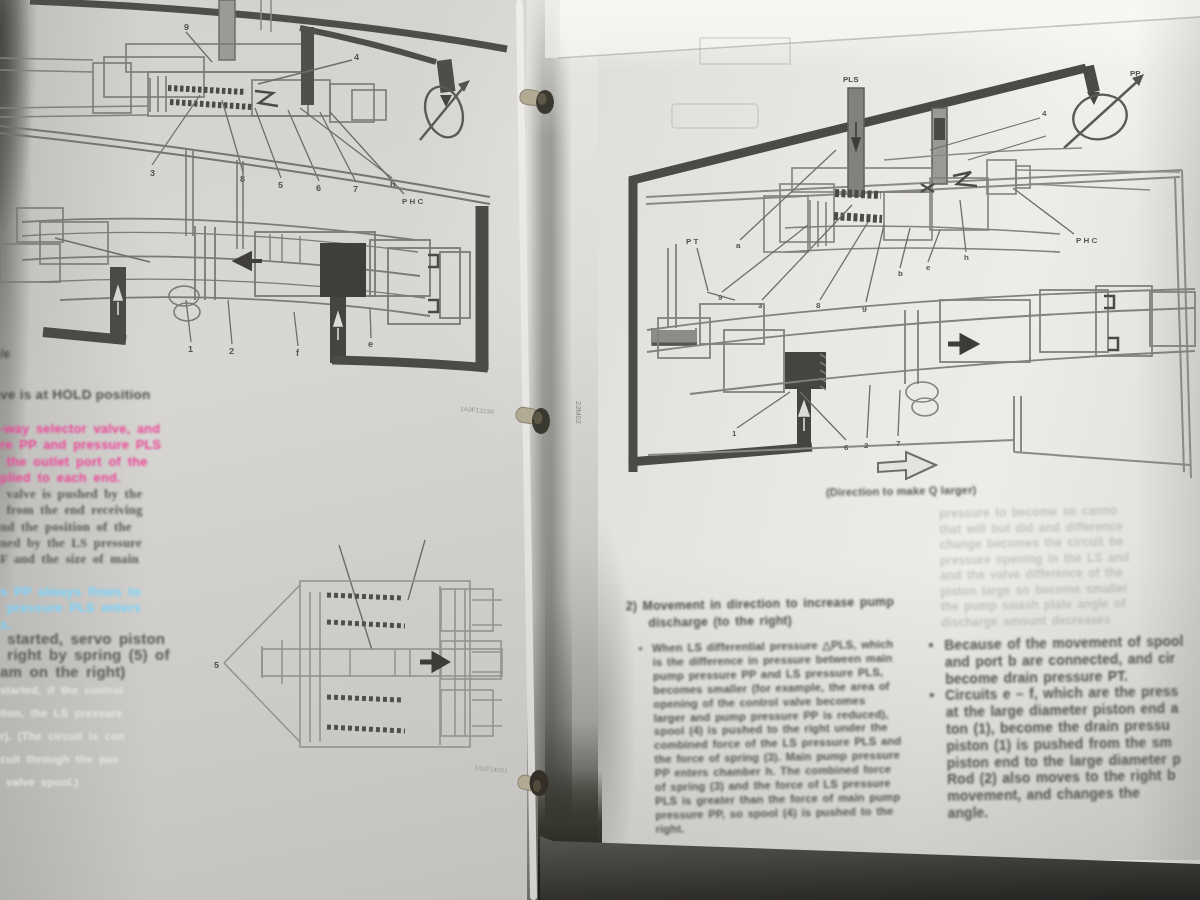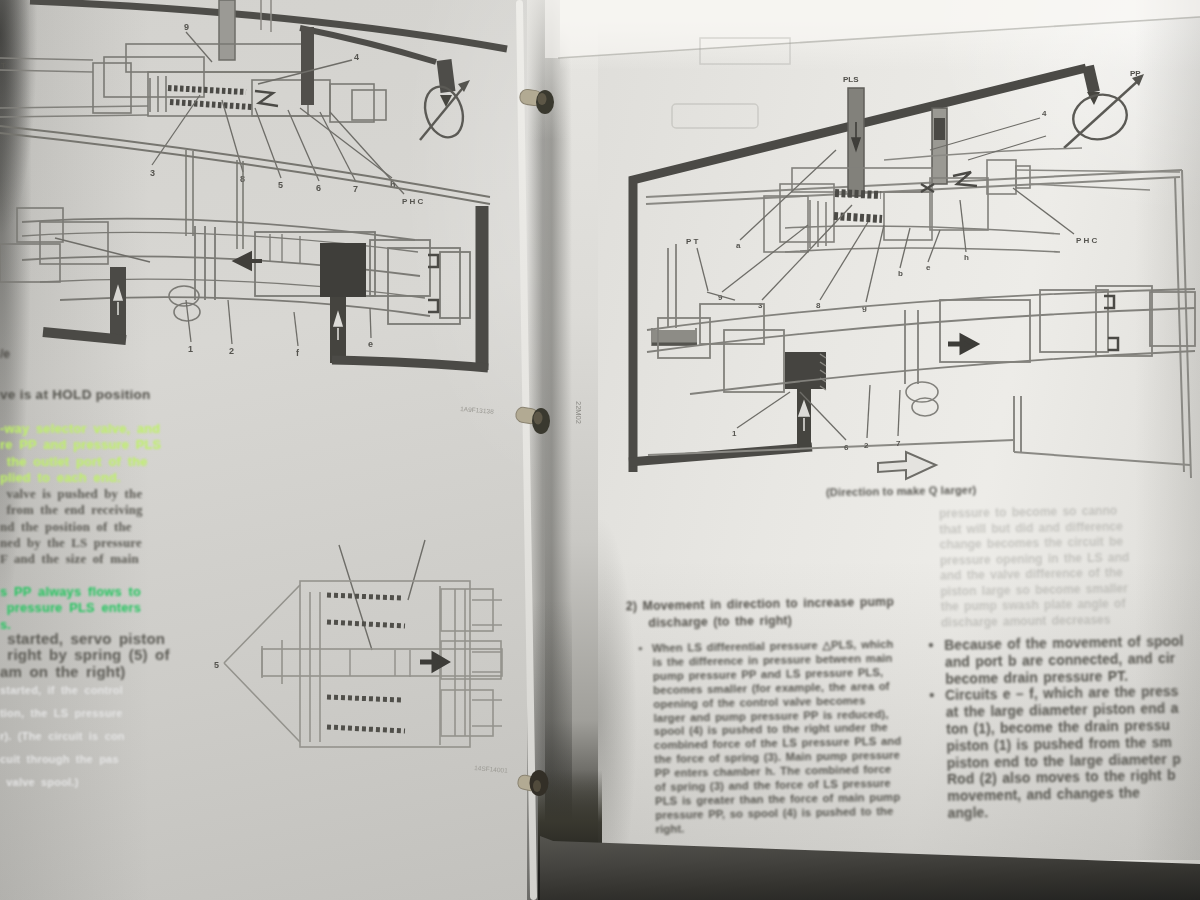--- a/index.html
+++ b/index.html
@@ -371,32 +371,32 @@
 
       <path d="M878,463 l28,-2 l0,-9 l30,13 l-30,14 l0,-9 l-28,2 Z" stroke="#6e6d68" stroke-width="2" fill="#e4e3df"></path>
 
     </g>
   </svg>
 
   <div class="txt" style="left:0px;top:347px;font-size:12px;color:#514f4a;">/e</div>
 
   <div class="txt" style="left:0px;top:387px;font-size:13.5px;color:#53524c;letter-spacing:.3px;text-align:right;">ve is at HOLD position</div>
 
-  <div class="txt" style="left:0px;top:421px;font-size:12.8px;line-height:16.3px;color:#bef264;letter-spacing:.2px;word-spacing:3px;">-way selector valve, and
+  <div class="txt" style="left:0px;top:421px;font-size:12.8px;line-height:16.3px;color:#ec4899;letter-spacing:.2px;word-spacing:3px;">-way selector valve, and
 re PP and pressure PLS
  the outlet port of the
 plied to each end.</div>
 
   <div class="txt" style="left:0px;top:486px;font-size:12.8px;line-height:16.3px;color:#5b5a54;letter-spacing:.2px;word-spacing:3px;font-family:Liberation Serif, serif;"> valve is pushed by the
  from the end receiving
 nd the position of the
 ned by the LS pressure
 F and the size of main</div>
 
-  <div class="txt" style="left:0px;top:584px;font-size:12.8px;line-height:16.3px;color:#22c55e;letter-spacing:.2px;word-spacing:3px;">s PP always flows to
+  <div class="txt" style="left:0px;top:584px;font-size:12.8px;line-height:16.3px;color:#7dd3fc;letter-spacing:.2px;word-spacing:3px;">s PP always flows to
  pressure PLS enters
 s.</div>
 
   <div class="txt" style="left:0px;top:631px;font-size:15px;line-height:16.3px;color:#5b5a54;letter-spacing:.2px;word-spacing:3px;"> started, servo piston
  right by spring (5) of
 am on the right)</div>
 
   <div class="txt" style="left:0px;top:679px;font-size:11px;line-height:23px;color:#e5e5e5;letter-spacing:.2px;word-spacing:3px;">started, if the control
 tion, the LS pressure
 r). (The circuit is con

